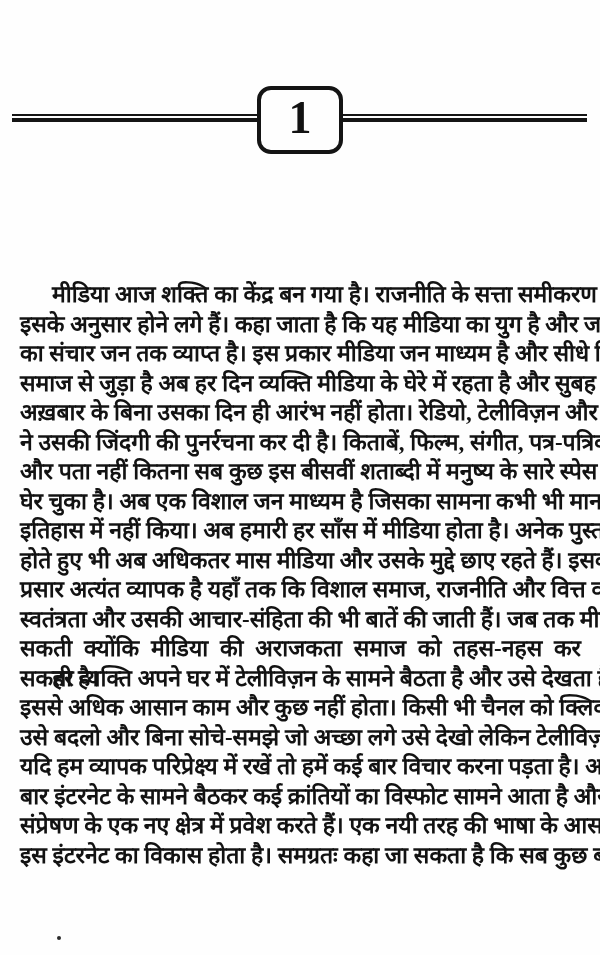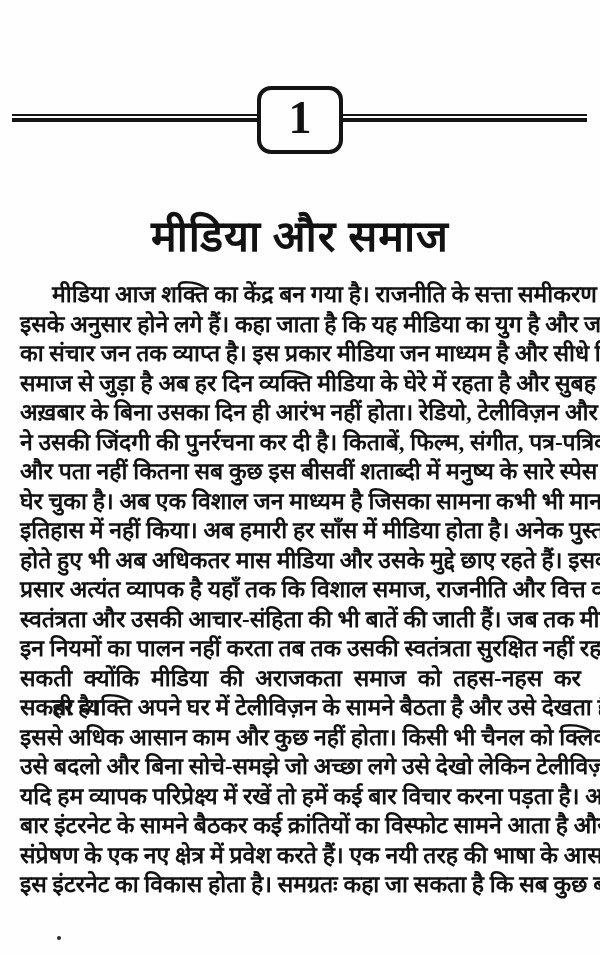--- a/index.html
+++ b/index.html
@@ -72,36 +72,34 @@
   <div class="rule">
     <div class="rule-thin"></div>
     <div class="rule-gap"></div>
     <div class="rule-thick"></div>
   </div>
 
   <div class="chapter-box">
     <span class="chapter-number">1</span>
   </div>
 
-  <h1 class="chapter-title">मीडिया और समाज</h1>
 
   <div class="body-text">
     <div class="line indent">मीडिया आज शक्ति का केंद्र बन गया है। राजनीति के सत्ता समीकरण भी</div>
     <div class="line">इसके अनुसार होने लगे हैं। कहा जाता है कि यह मीडिया का युग है और जनसंचार</div>
     <div class="line">का संचार जन तक व्याप्त है। इस प्रकार मीडिया जन माध्यम है और सीधे विश्व</div>
     <div class="line">समाज से जुड़ा है अब हर दिन व्यक्ति मीडिया के घेरे में रहता है और सुबह तो</div>
     <div class="line">अख़बार के बिना उसका दिन ही आरंभ नहीं होता। रेडियो, टेलीविज़न और इंटरनेट</div>
     <div class="line">ने उसकी जिंदगी की पुनर्रचना कर दी है। किताबें, फिल्म, संगीत, पत्र-पत्रिकाएँ</div>
     <div class="line">और पता नहीं कितना सब कुछ इस बीसवीं शताब्दी में मनुष्य के सारे स्पेस को</div>
     <div class="line">घेर चुका है। अब एक विशाल जन माध्यम है जिसका सामना कभी भी मानव</div>
     <div class="line">इतिहास में नहीं किया। अब हमारी हर साँस में मीडिया होता है। अनेक पुस्तकें</div>
     <div class="line">होते हुए भी अब अधिकतर मास मीडिया और उसके मुद्दे छाए रहते हैं। इसका</div>
     <div class="line">प्रसार अत्यंत व्यापक है यहाँ तक कि विशाल समाज, राजनीति और वित्त व्यवस्था</div>
     <div class="line">स्वतंत्रता और उसकी आचार-संहिता की भी बातें की जाती हैं। जब तक मीडिया</div>
-    <div class="line">इन नियमों का पालन नहीं करता तब तक उसकी स्वतंत्रता सुरक्षित नहीं रह</div>
     <div class="line para-end">सकती क्योंकि मीडिया की अराजकता समाज को तहस-नहस कर सकती है।</div>
     <div class="line indent">हर व्यक्ति अपने घर में टेलीविज़न के सामने बैठता है और उसे देखता है।</div>
     <div class="line">इससे अधिक आसान काम और कुछ नहीं होता। किसी भी चैनल को क्लिक करो</div>
     <div class="line">उसे बदलो और बिना सोचे-समझे जो अच्छा लगे उसे देखो लेकिन टेलीविज़न को</div>
     <div class="line">यदि हम व्यापक परिप्रेक्ष्य में रखें तो हमें कई बार विचार करना पड़ता है। अनेक</div>
     <div class="line">बार इंटरनेट के सामने बैठकर कई क्रांतियों का विस्फोट सामने आता है और हम</div>
     <div class="line">संप्रेषण के एक नए क्षेत्र में प्रवेश करते हैं। एक नयी तरह की भाषा के आसपास</div>
     <div class="line">इस इंटरनेट का विकास होता है। समग्रतः कहा जा सकता है कि सब कुछ बदल</div>
   </div>
 

